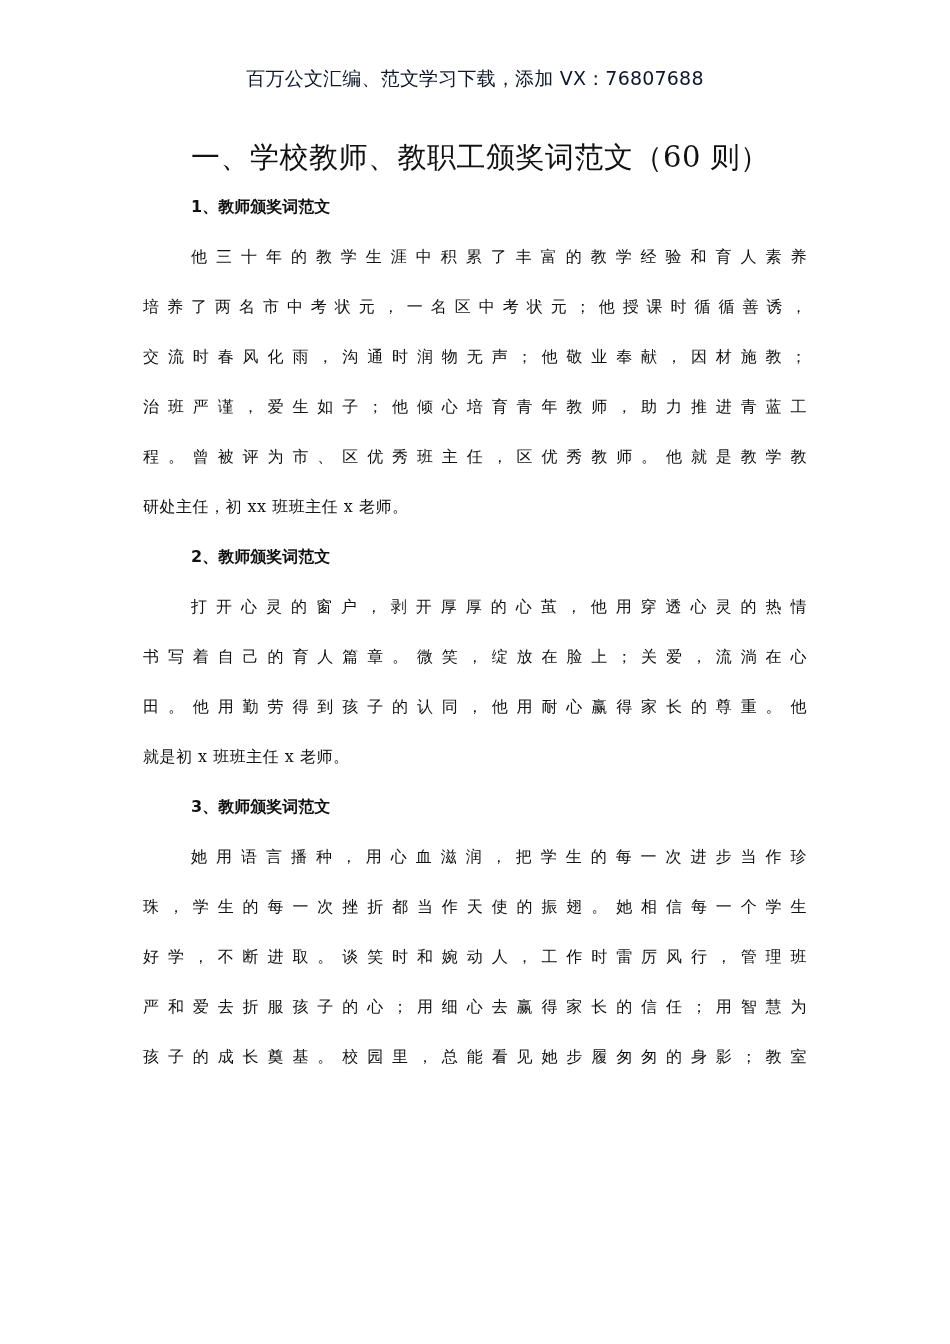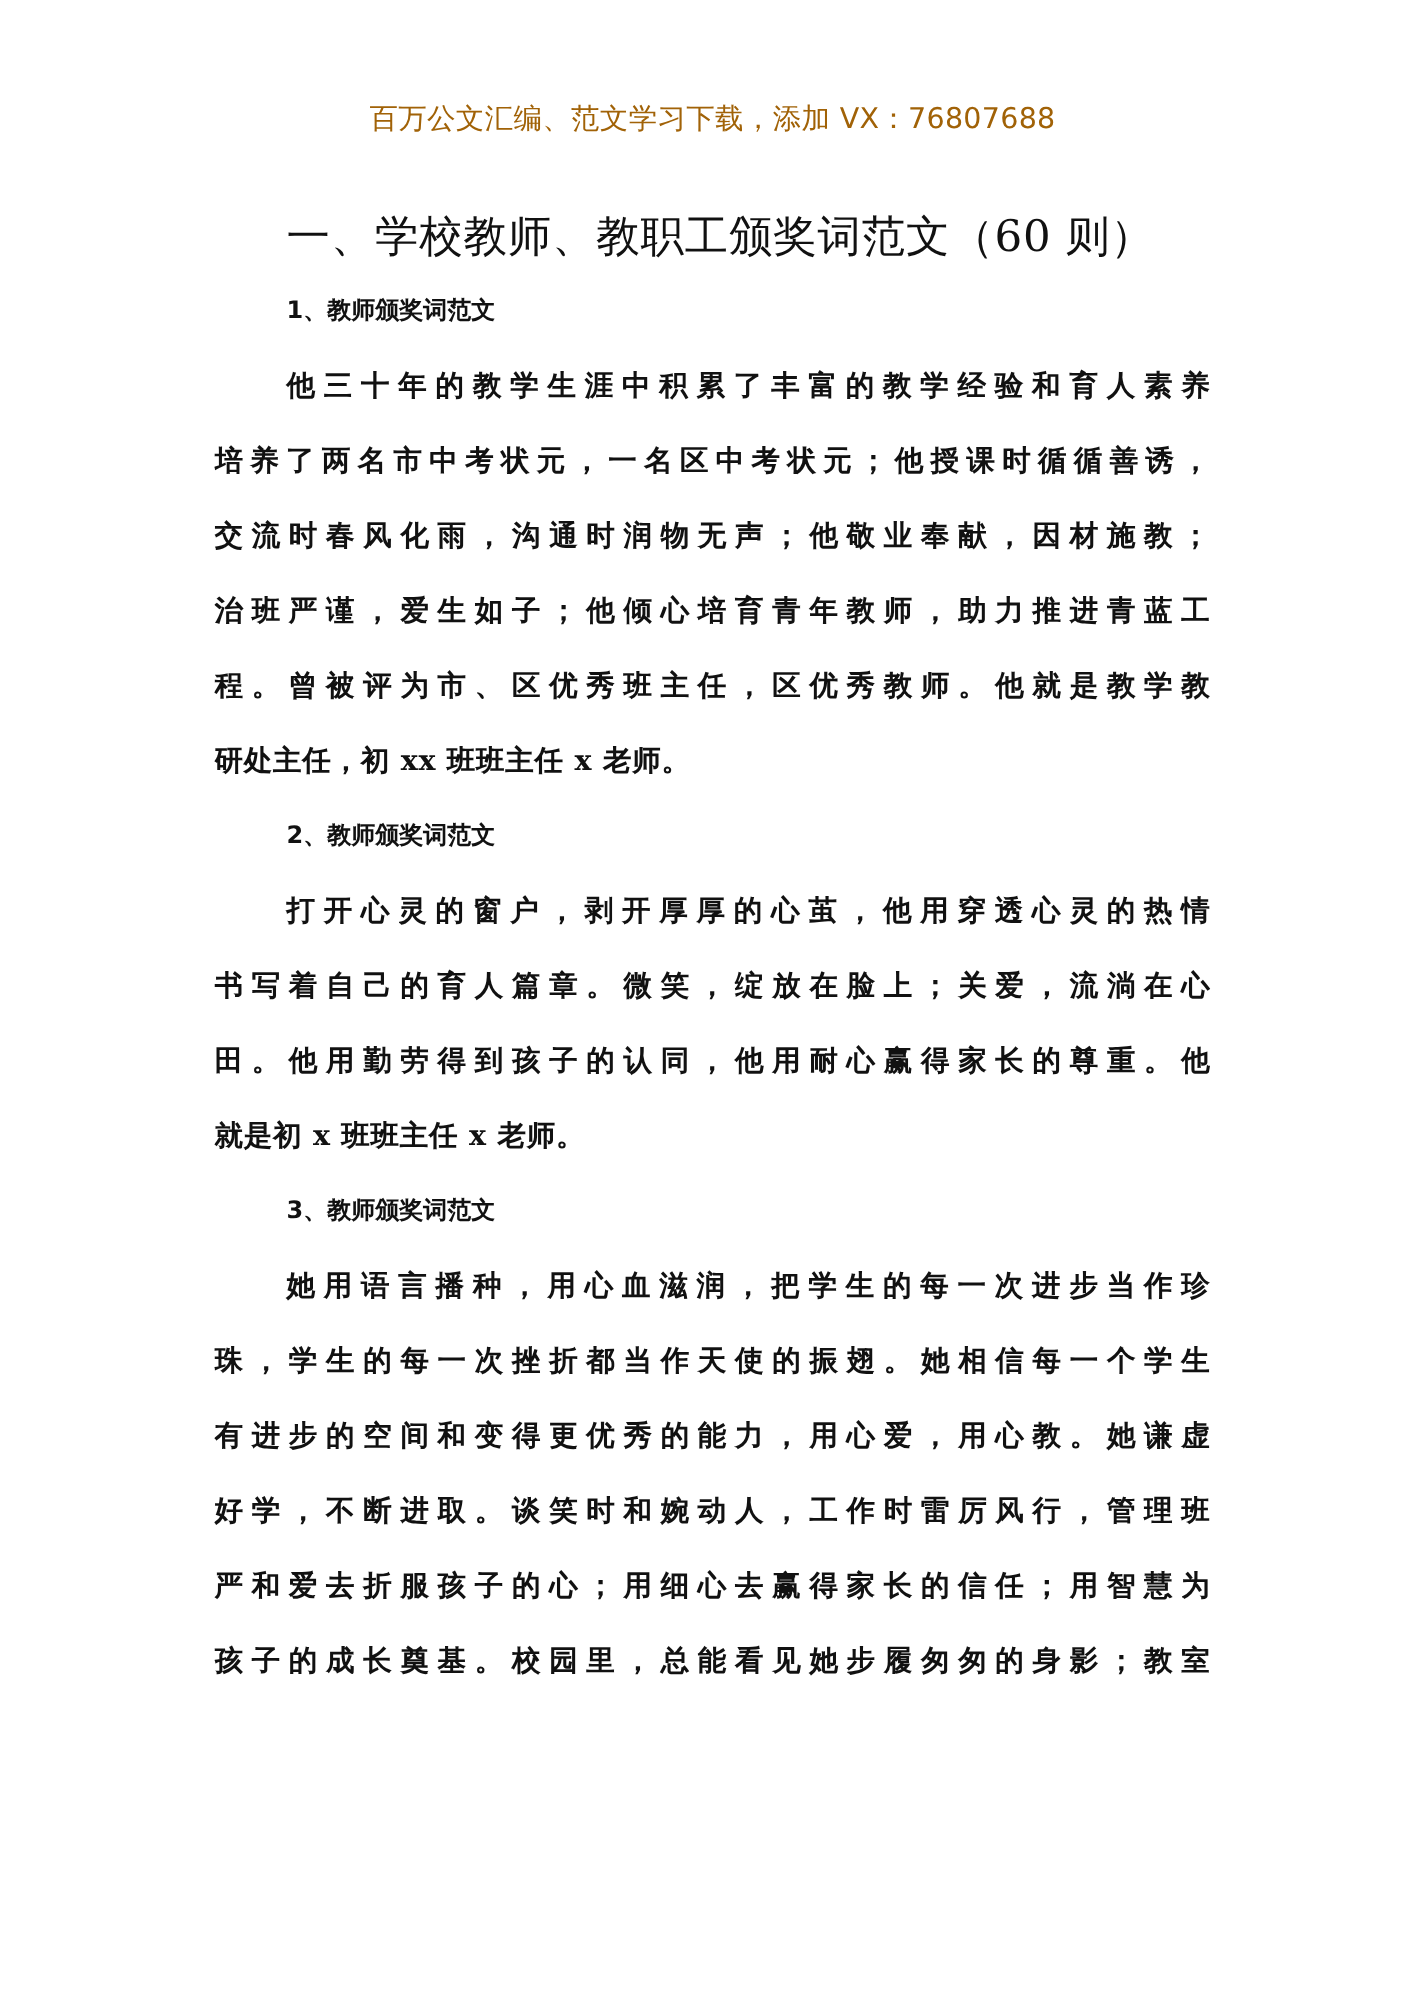--- a/index.html
+++ b/index.html
@@ -1,26 +1,26 @@
 <!DOCTYPE html>
 <html><head>
 <meta charset="utf-8">
 <style>
   html, body { margin: 0; padding: 0; background: #ffffff; }
   body { width: 950px; height: 1344px; position: relative; overflow: hidden;
          font-family: "DejaVu Serif", "Liberation Serif", serif; color: #111; }
   .header { position: absolute; top: 66px; left: 0; width: 950px; text-align: center;
             font-family: "DejaVu Sans", "Liberation Sans", sans-serif; font-size: 19px;
-            color: #a16207; letter-spacing: 0.2px; }
+            color: #0f172a; letter-spacing: 0.2px; }
   .content { position: absolute; top: 132px; left: 143px; width: 664px; }
   .line { height: 50px; line-height: 50px; font-size: 23px; white-space: nowrap; }
   .title { padding-left: 48px; font-size: 29px; letter-spacing: 0.5px; }
   .heading { padding-left: 48px; font-family: "DejaVu Sans", "Liberation Sans", sans-serif;
              font-weight: bold; font-size: 16px; }
-  .para { font-size: 19px; letter-spacing: 0.5px; font-weight: bold; }
+  .para { font-size: 16px; letter-spacing: 0.5px; }
   .para .row { display: block; height: 50px; line-height: 50px; text-align: justify;
                text-align-last: justify; white-space: nowrap; overflow: hidden; }
   .para .row.first { padding-left: 48px; }
   .para .row.last { text-align-last: left; }
 </style>
 </head>
 <body>
 
 <div class="header">百万公文汇编、范文学习下载，添加 VX：76807688</div>
 
@@ -42,18 +42,17 @@
     <span class="row first">打开心灵的窗户，剥开厚厚的心茧，他用穿透心灵的热情</span>
     <span class="row">书写着自己的育人篇章。微笑，绽放在脸上；关爱，流淌在心</span>
     <span class="row">田。他用勤劳得到孩子的认同，他用耐心赢得家长的尊重。他</span>
     <span class="row last">就是初 x 班班主任 x 老师。</span>
   </div>
 
   <div class="line heading">3、教师颁奖词范文</div>
   <div class="para">
     <span class="row first">她用语言播种，用心血滋润，把学生的每一次进步当作珍</span>
     <span class="row">珠，学生的每一次挫折都当作天使的振翅。她相信每一个学生</span>
-    <span class="row">有进步的空间和变得更优秀的能力，用心爱，用心教。她谦虚</span>
     <span class="row">好学，不断进取。谈笑时和婉动人，工作时雷厉风行，管理班</span>
     <span class="row">严和爱去折服孩子的心；用细心去赢得家长的信任；用智慧为</span>
     <span class="row">孩子的成长奠基。校园里，总能看见她步履匆匆的身影；教室</span>
   </div>
 </div>
 
 </body></html>

